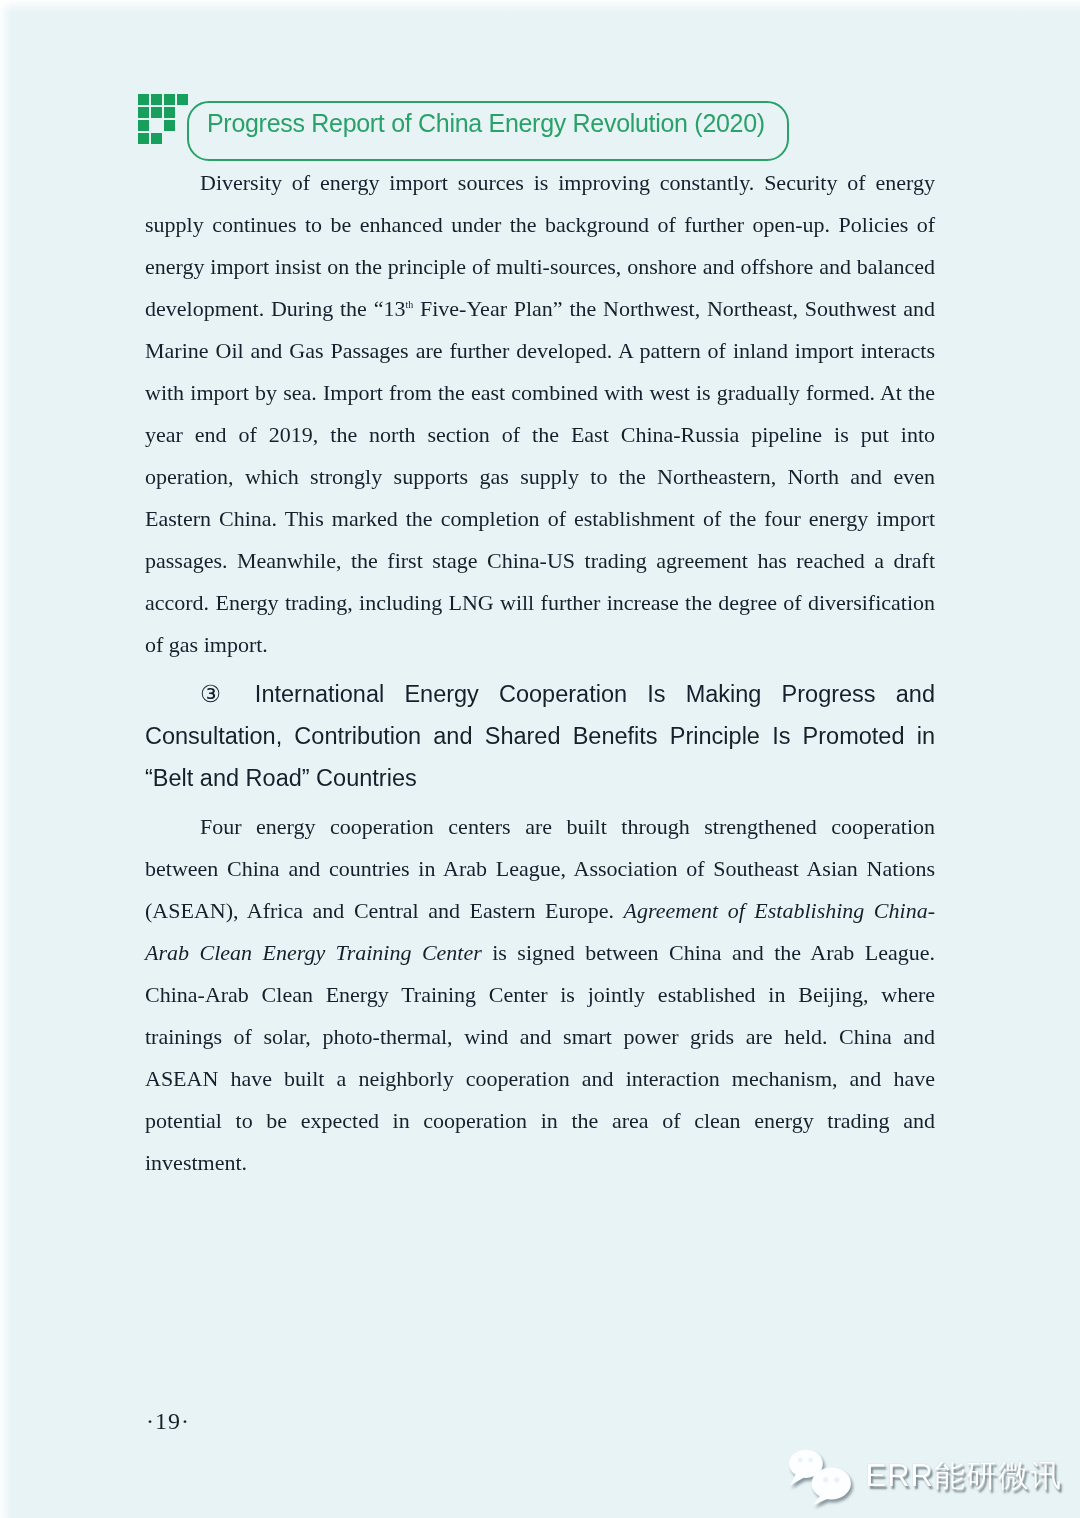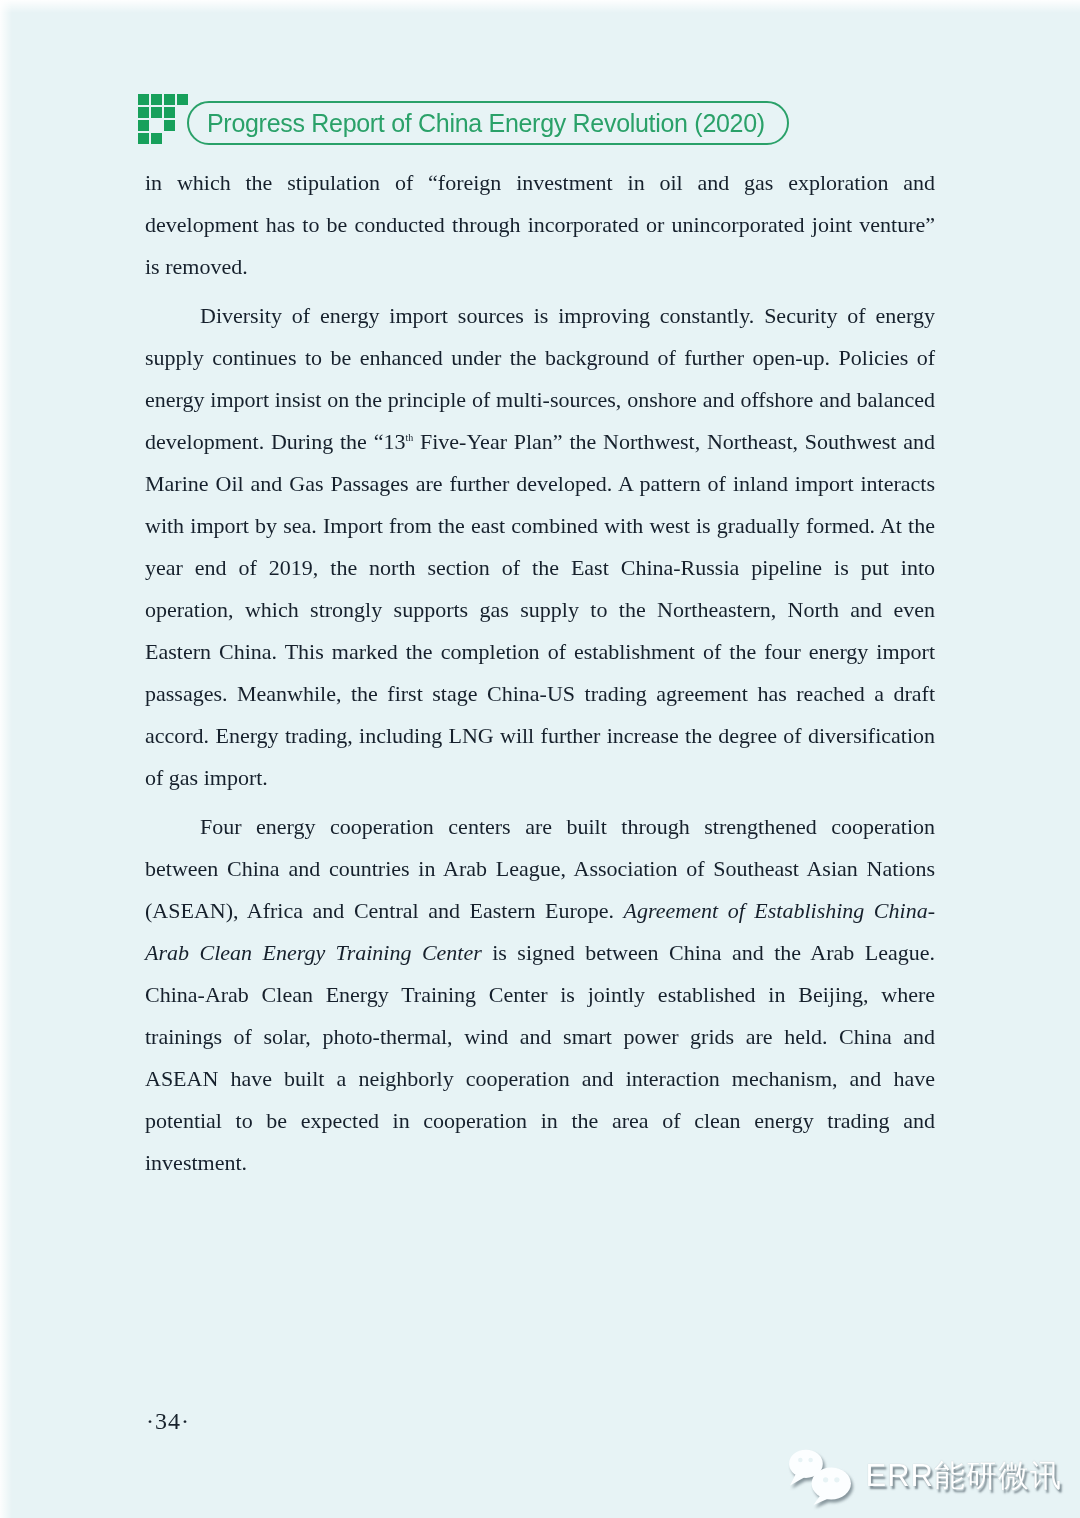--- a/index.html
+++ b/index.html
@@ -21,21 +21,21 @@
     position: absolute; left: 138px; top: 94px;
     display: grid; grid-template-columns: repeat(4, 11px); grid-auto-rows: 11px; gap: 2px;
   }
   .logo .cell { width: 11px; height: 11px; }
   .logo .cell.on { background: #17a05b; }
   .header-band { position: absolute; left: 187px; top: 101px; width: 745px; height: 44px; }
   .title-pill {
     position: absolute; left: 0; top: 0; height: 40px;
     border: 2px solid #2aa169; border-radius: 22px;
     display: flex; align-items: center;
-    padding: 0 22px 0 18px;
+    padding: 0 22px 16px 18px;
     color: #2aa169;
     font-family: "Liberation Sans", sans-serif;
     font-size: 25px; letter-spacing: -0.3px; white-space: nowrap;
     background: transparent;
   }
   .header-rule { position: absolute; top: 42px; right: 0; height: 2px; background: #2aa169; }
 
   
   .body-text {
     position: absolute; left: 145px; top: 162px; width: 790px;
@@ -96,26 +96,26 @@
     </div>
   <div class="header-band">
     <div class="title-pill">
       <span>Progress Report of China Energy Revolution (2020)</span>
     </div>
     <div class="header-rule"></div>
   </div>
 </header>
 
 <main class="body-text">
-    <p class=""><span class="run-normal">in which the stipulation of “foreign investment in oil and gas exploration and development has to be conducted through incorporated or unincorporated joint venture” is removed.</span></p>
     <p class="indent"><span class="run-bold">Diversity of energy import sources is improving constantly. Security of energy supply continues to be enhanced under the background of further open-up. </span><span class="run-normal">Policies of energy import insist on the principle of multi-sources, onshore and offshore and balanced development. During the “13</span><sup class="run-superscript">th</sup><span class="run-normal"> Five-Year Plan” the Northwest, Northeast, Southwest and Marine Oil and Gas Passages are further developed. A pattern of inland import interacts with import by sea. Import from the east combined with west is gradually formed. At the year end of 2019, the north section of the East China-Russia pipeline is put into operation, which strongly supports gas supply to the Northeastern, North and even Eastern China. This marked the completion of establishment of the four energy import passages. Meanwhile, the first stage China-US trading agreement has reached a draft accord. Energy trading, including LNG will further increase the degree of diversification of gas import.</span></p>
+    <p class="indent sans"><span class="run-normal">③ International Energy Cooperation Is Making Progress and Consultation, Contribution and Shared Benefits Principle Is Promoted in “Belt and Road” Countries</span></p>
     <p class="indent"><span class="run-bold">Four energy cooperation centers are built through strengthened cooperation between China and countries in Arab League, Association of Southeast Asian Nations (ASEAN), Africa and Central and Eastern Europe. </span><span class="run-italic">Agreement of Establishing China-Arab Clean Energy Training Center</span><span class="run-normal"> is signed between China and the Arab League. China-Arab Clean Energy Training Center is jointly established in Beijing, where trainings of solar, photo-thermal, wind and smart power grids are held. China and ASEAN have built a neighborly cooperation and interaction mechanism, and have potential to be expected in cooperation in the area of clean energy trading and investment.</span></p>
   </main>
 
-<div class="page-number">·34·</div>
+<div class="page-number">·19·</div>
 
 <div class="watermark">
   <svg width="72" height="60" viewBox="0 0 76 64" aria-hidden="true">
     <g fill="#fcfeff">
       <ellipse cx="23" cy="19" rx="18" ry="15"></ellipse>
       <path d="M12 30 L6 42 L22 33 Z"></path>
       <ellipse cx="50" cy="40" rx="21" ry="17"></ellipse>
       <path d="M38 53 L31 63 L47 56 Z"></path>
     </g>
     <g fill="#e7f3f5">

